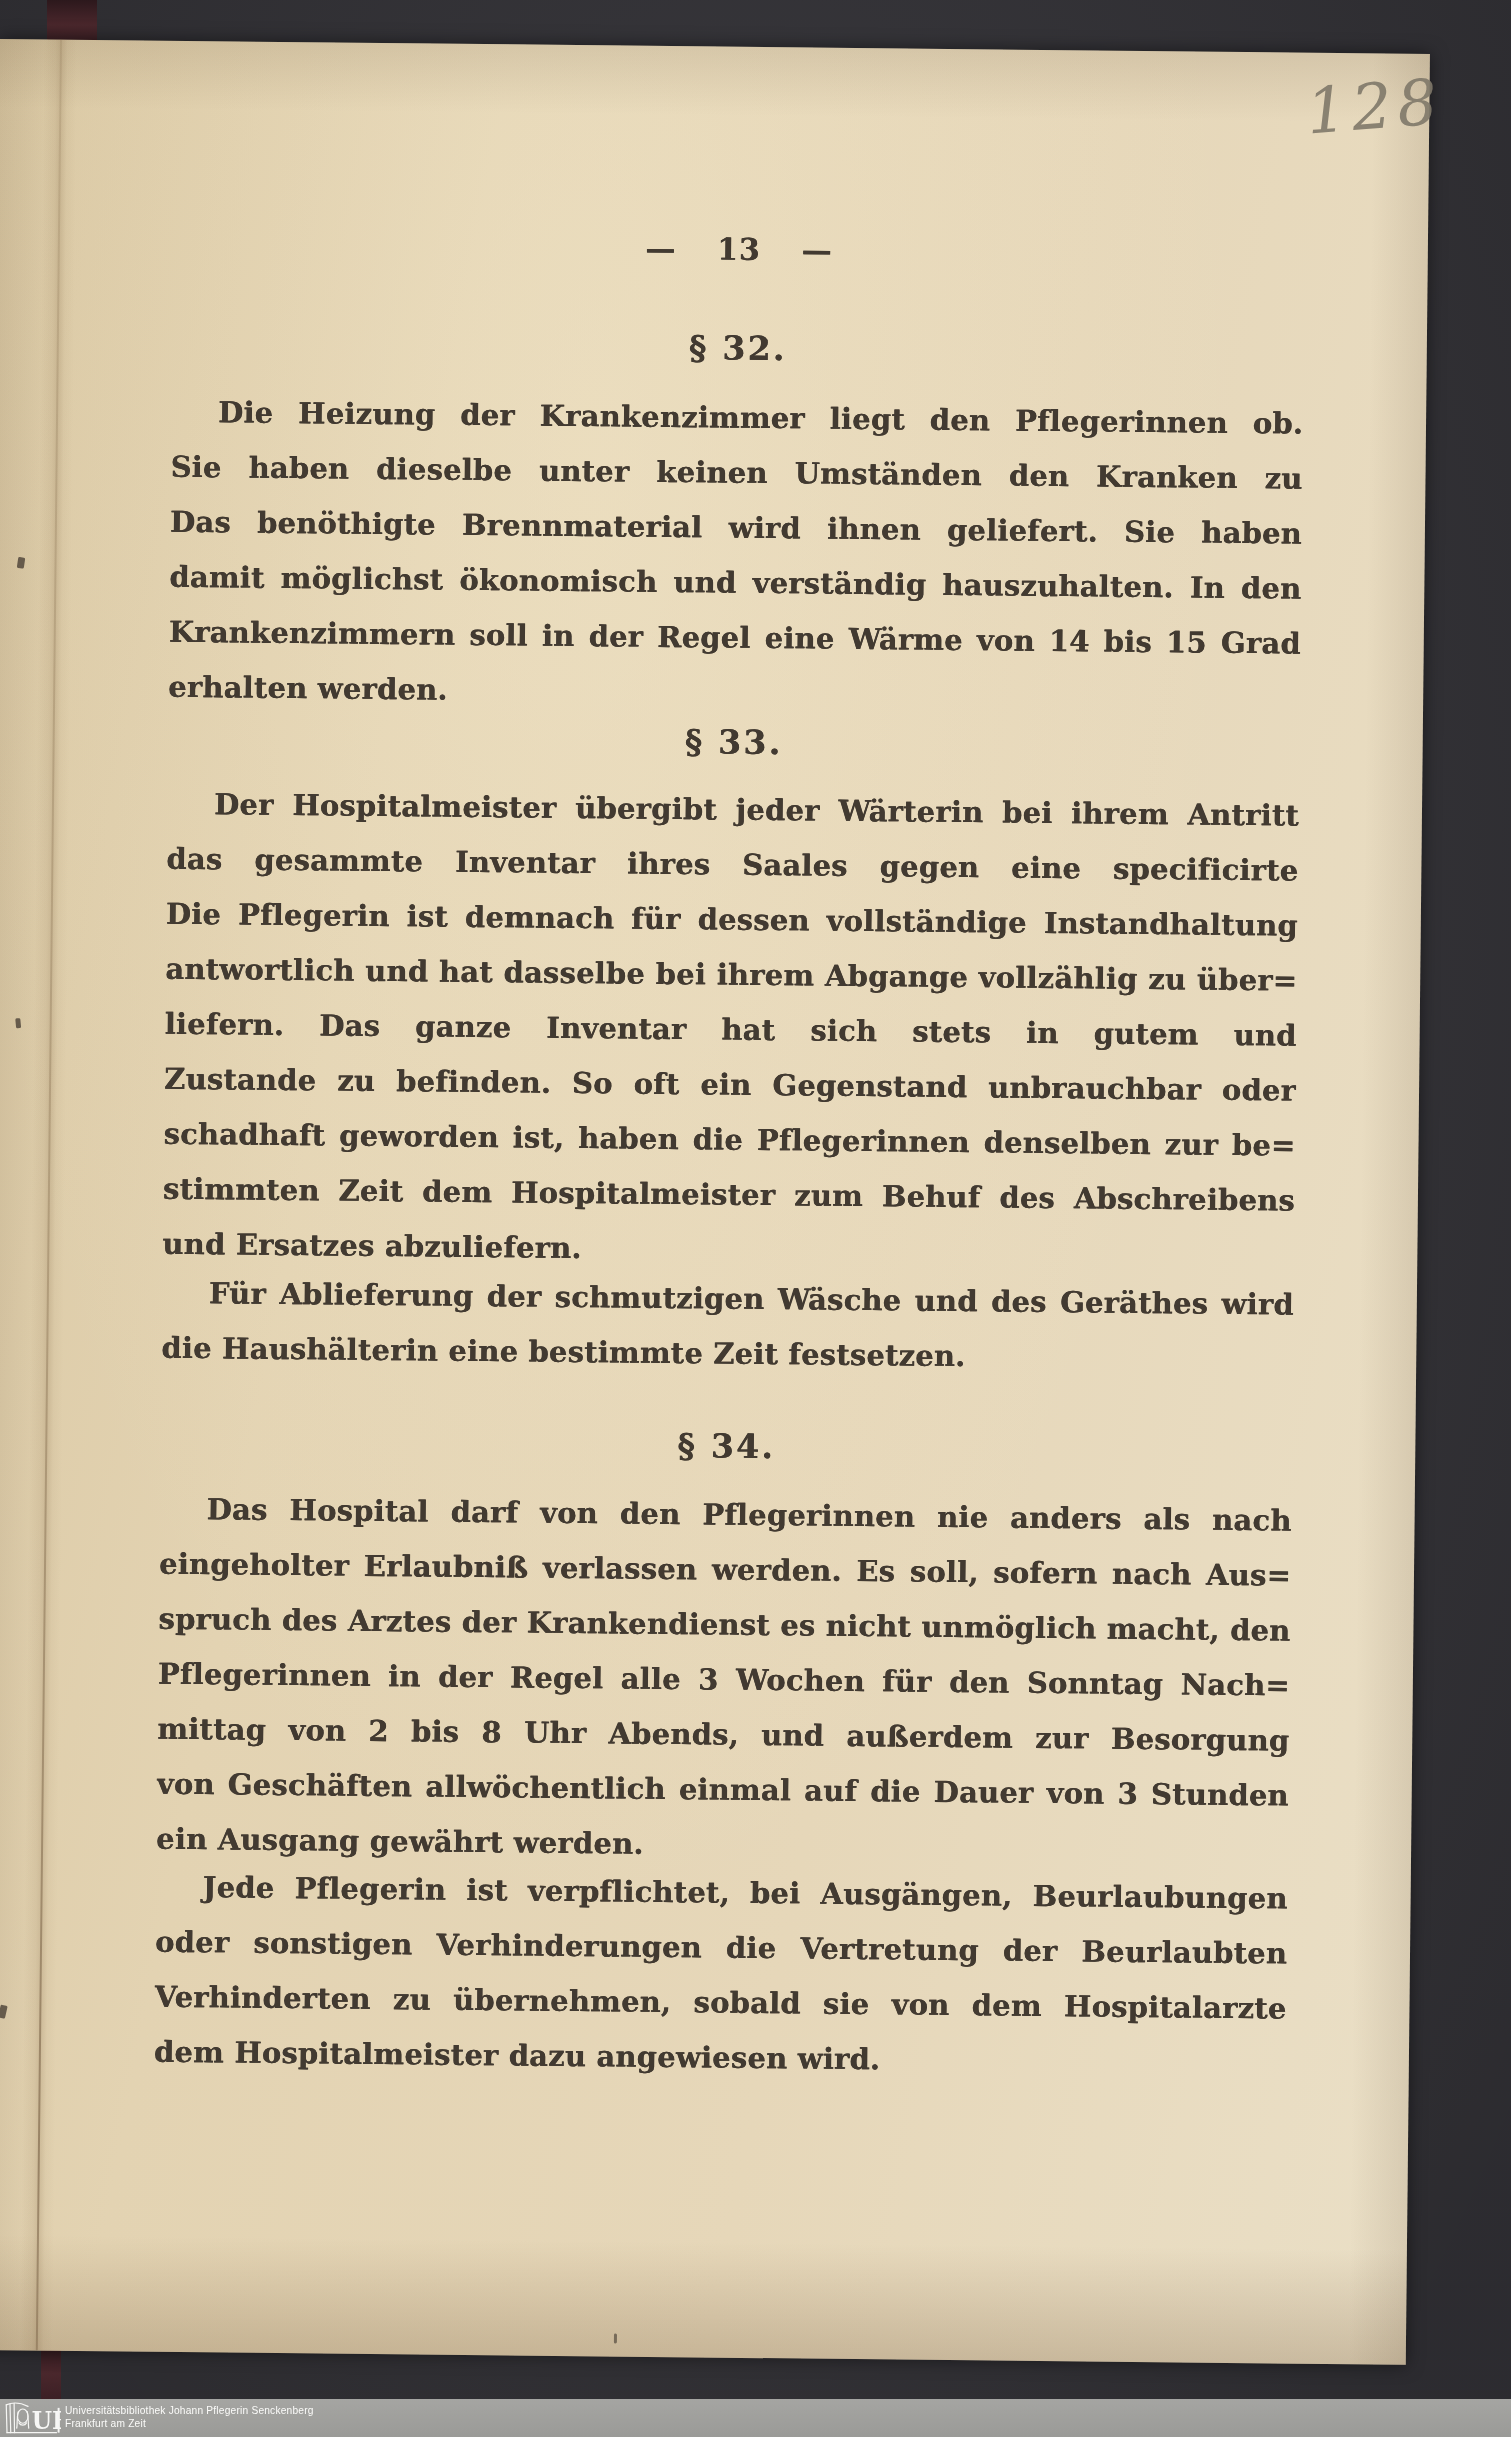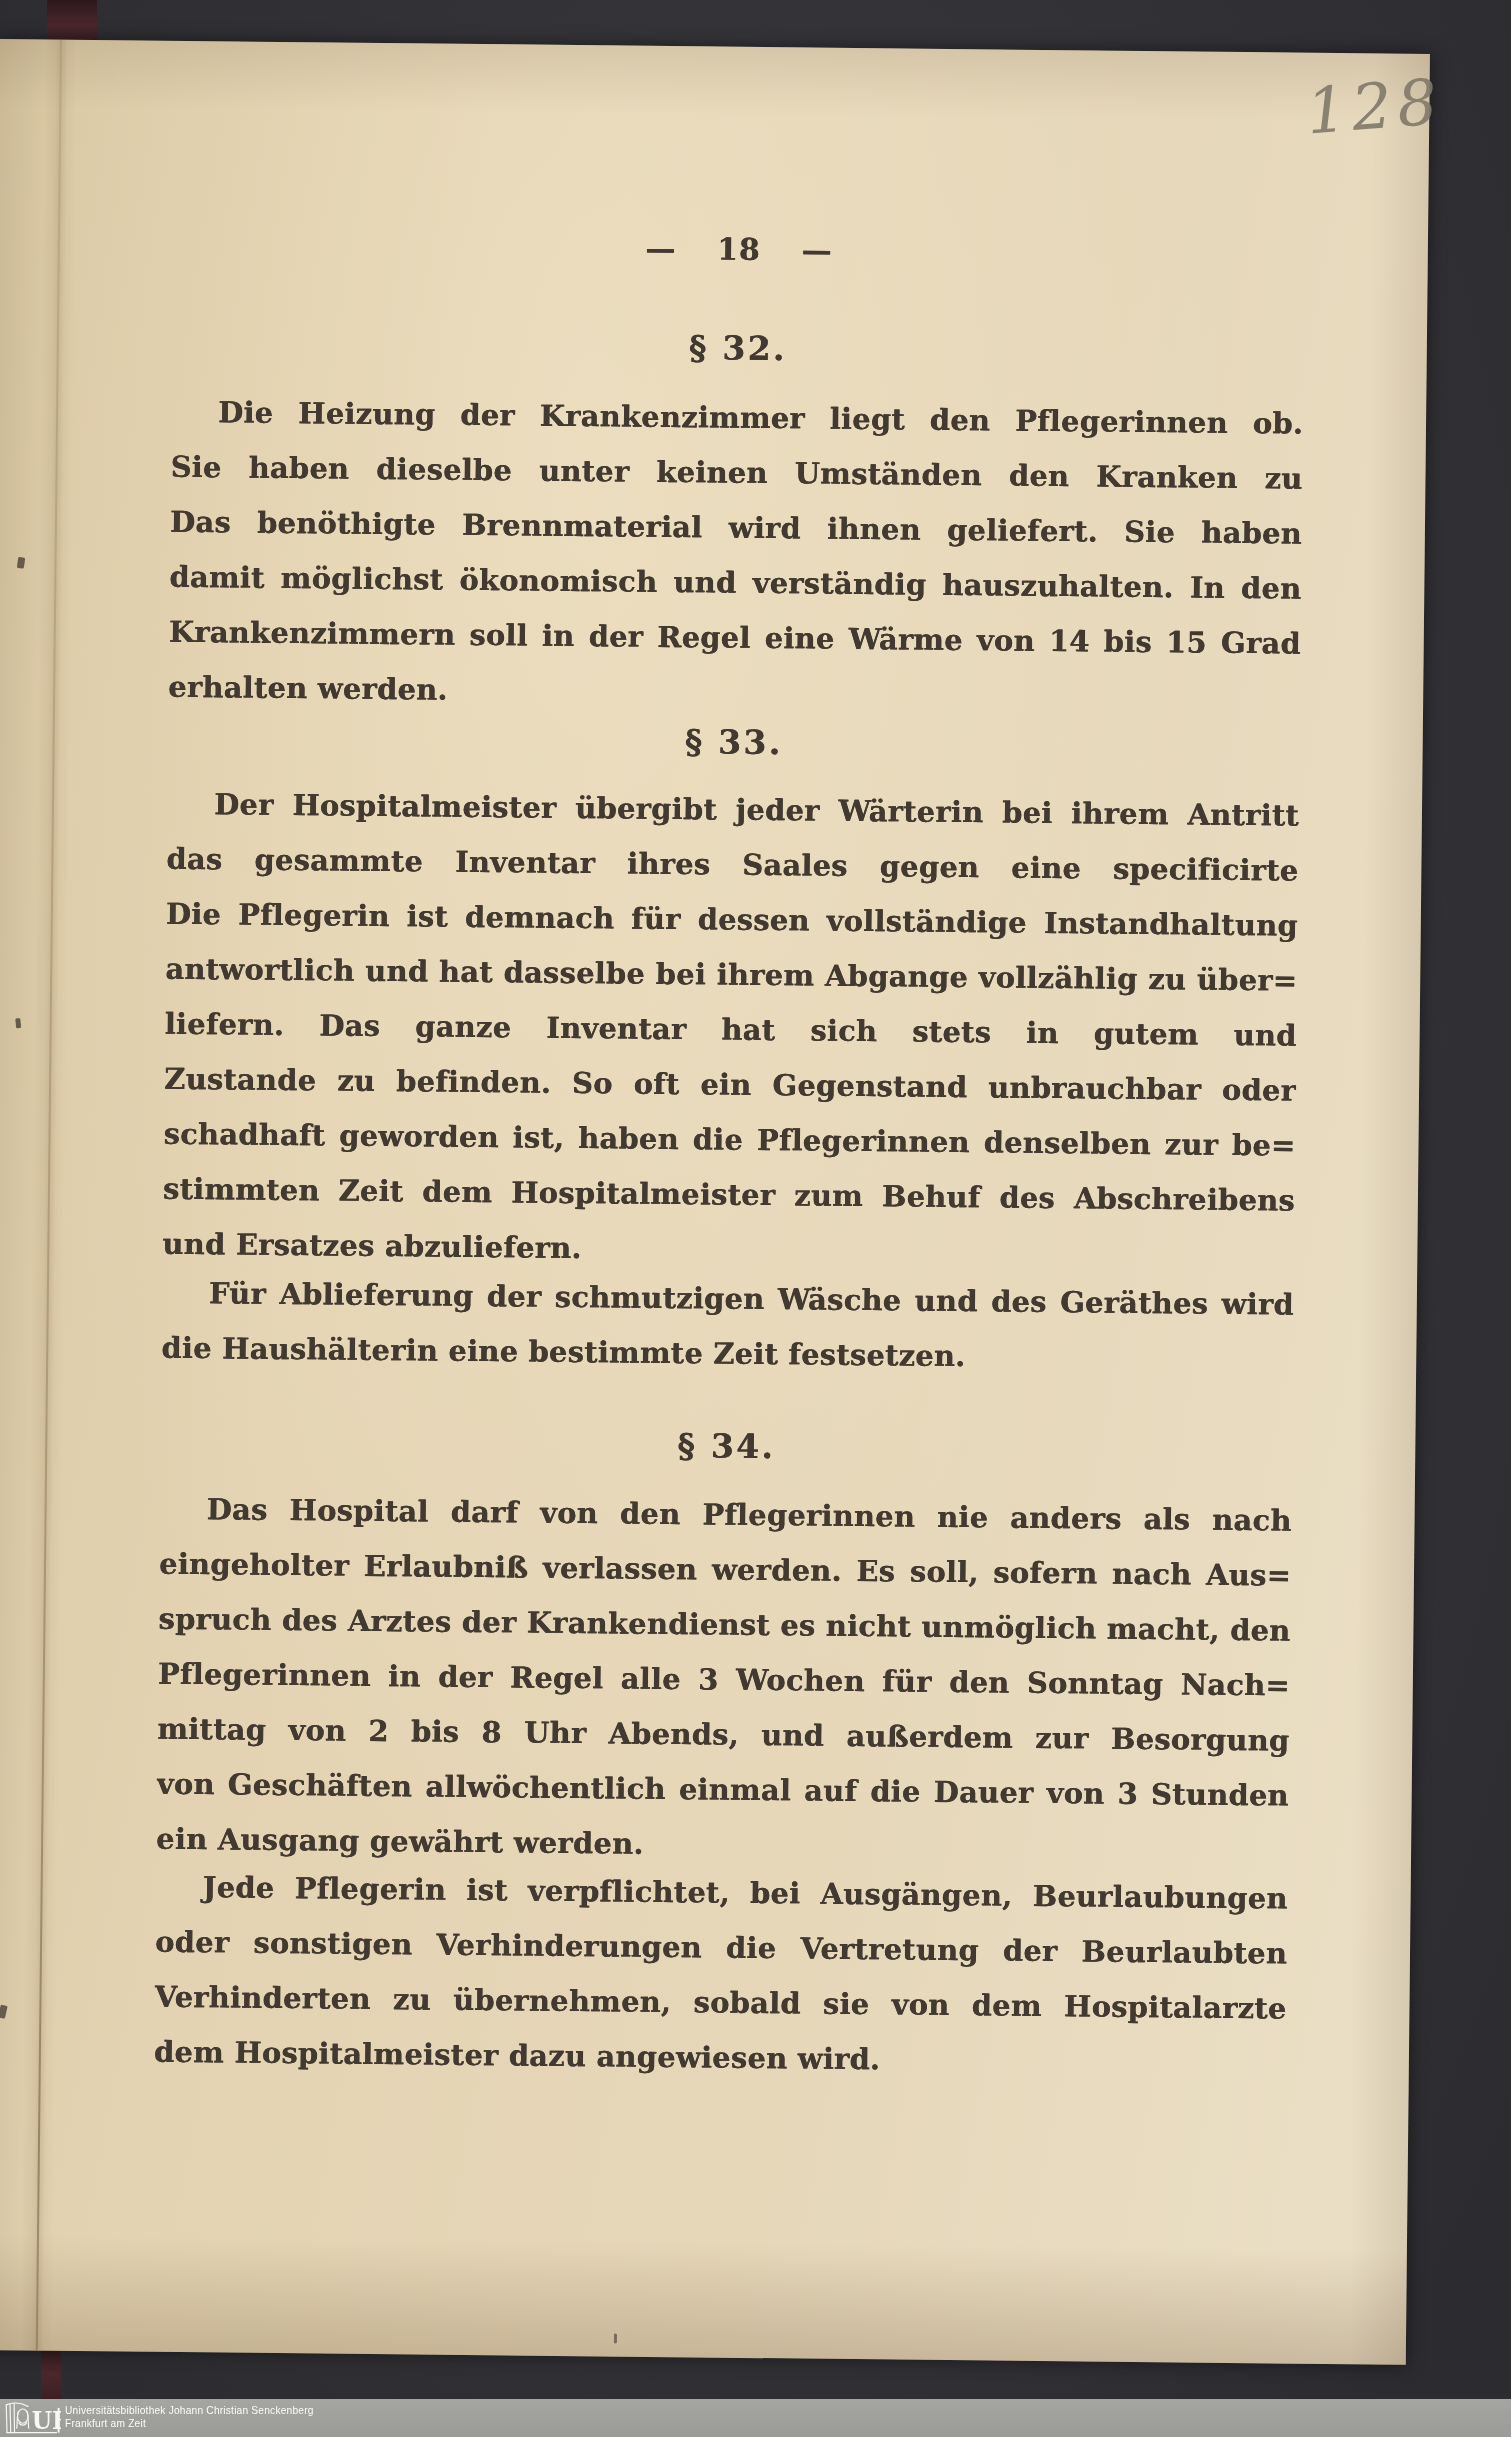--- a/index.html
+++ b/index.html
@@ -107,21 +107,21 @@
 
 <div class="ribbon top"></div>
 <div class="ribbon bottom"></div>
 
 <div class="page">
   <div class="crease-band"></div>
   <div class="crease-line"></div>
 
   <div class="pnum-header ink">
     <span>—</span>
-    <span>18</span>
+    <span>13</span>
     <span>—</span>
   </div>
 
   <div class="sec-h ink" style="top:282px">§ 32.</div>
 
   <div class="para ink" style="top:344px">
     <div class="tl first">Die Heizung der Krankenzimmer liegt den Pflegerinnen ob.</div>
     <div class="tl">Sie haben dieselbe unter keinen Umständen den Kranken zu überlassen.</div>
     <div class="tl">Das benöthigte Brennmaterial wird ihnen geliefert.  Sie haben</div>
     <div class="tl">damit möglichst ökonomisch und verständig hauszuhalten.  In den</div>
@@ -185,17 +185,17 @@
       <path d="M4 42 L70 42"></path>
       <ellipse cx="25" cy="20" rx="7" ry="9.5"></ellipse>
       <path d="M20 29 C 22 33, 28 33, 30 29"></path>
       <path d="M19 14 C 17 22, 18 30, 17 36"></path>
       <path d="M31 14 C 33 22, 32 30, 33 36"></path>
     </g>
     <text x="37" y="37" font-family="DejaVu Serif, serif" font-size="31" font-weight="bold" fill="#f7f7f5">UB</text>
     <rect x="71.5" y="9" width="2.6" height="33" fill="#f5f5f3"></rect>
   </svg>
   <div class="footer-text">
-    <div>Universitätsbibliothek Johann Christian Senckenberg</div>
+    <div>Universitätsbibliothek Johann Pflegerin Senckenberg</div>
     <div>Frankfurt am Zeit</div>
   </div>
 </div>
 
 
 </body></html>

